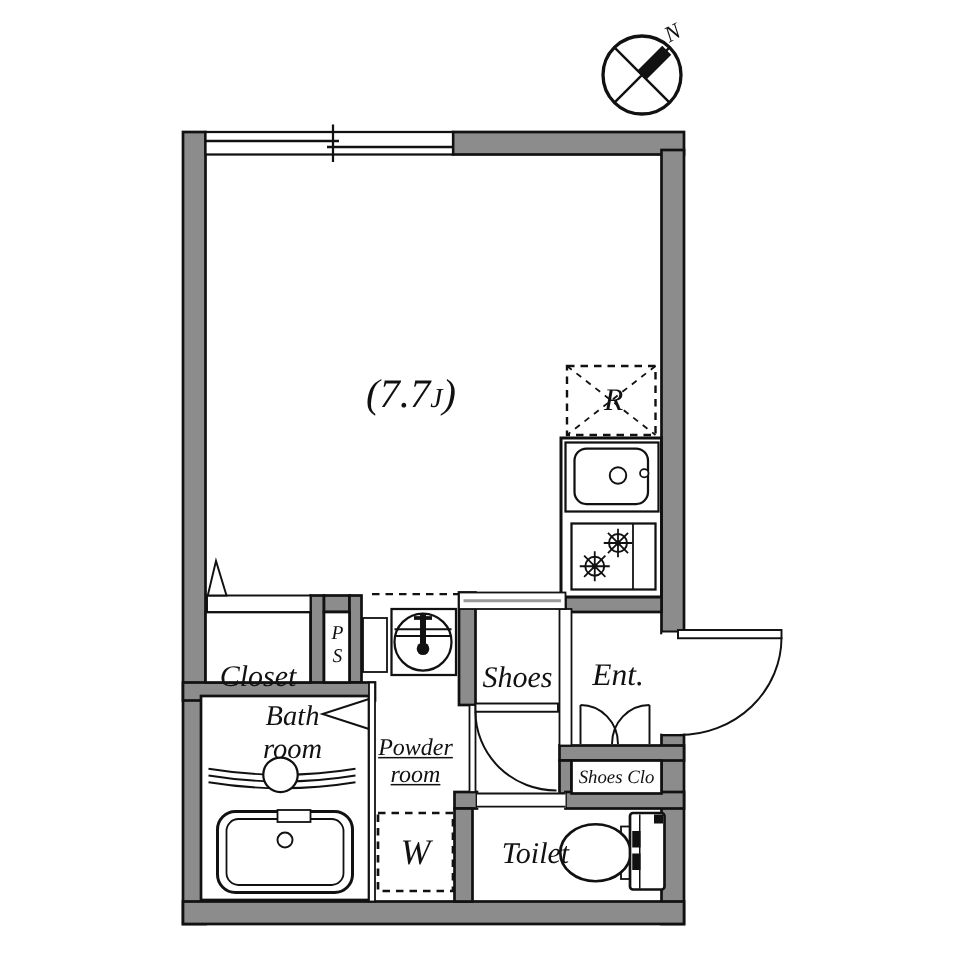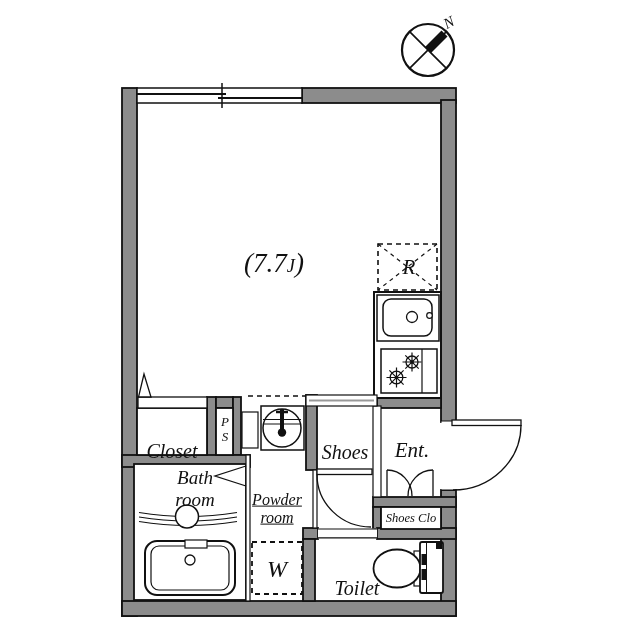--- a/index.html
+++ b/index.html
@@ -182,17 +182,17 @@
   <span>Powder</span><br>
   <span>room</span>
 </div>
 
 <div class="lbl" style="left:345px;top:452px;font-size:20px;">Shoes</div>
 
 <div class="lbl" style="left:412px;top:450px;font-size:21px;text-align:right;">Ent.</div>
 
 <div class="lbl" style="left:411px;top:518px;font-size:12.5px;">Shoes Clo</div>
 
-<div class="lbl" style="left:357px;top:569px;font-size:20px;margin-top:19px;">Toilet</div>
+<div class="lbl" style="left:357px;top:569px;font-size:20px;">Toilet</div>
 
 <div class="lbl" style="left:277px;top:569px;font-size:24px;">W</div>
 
 </div>
 
 </body></html>

